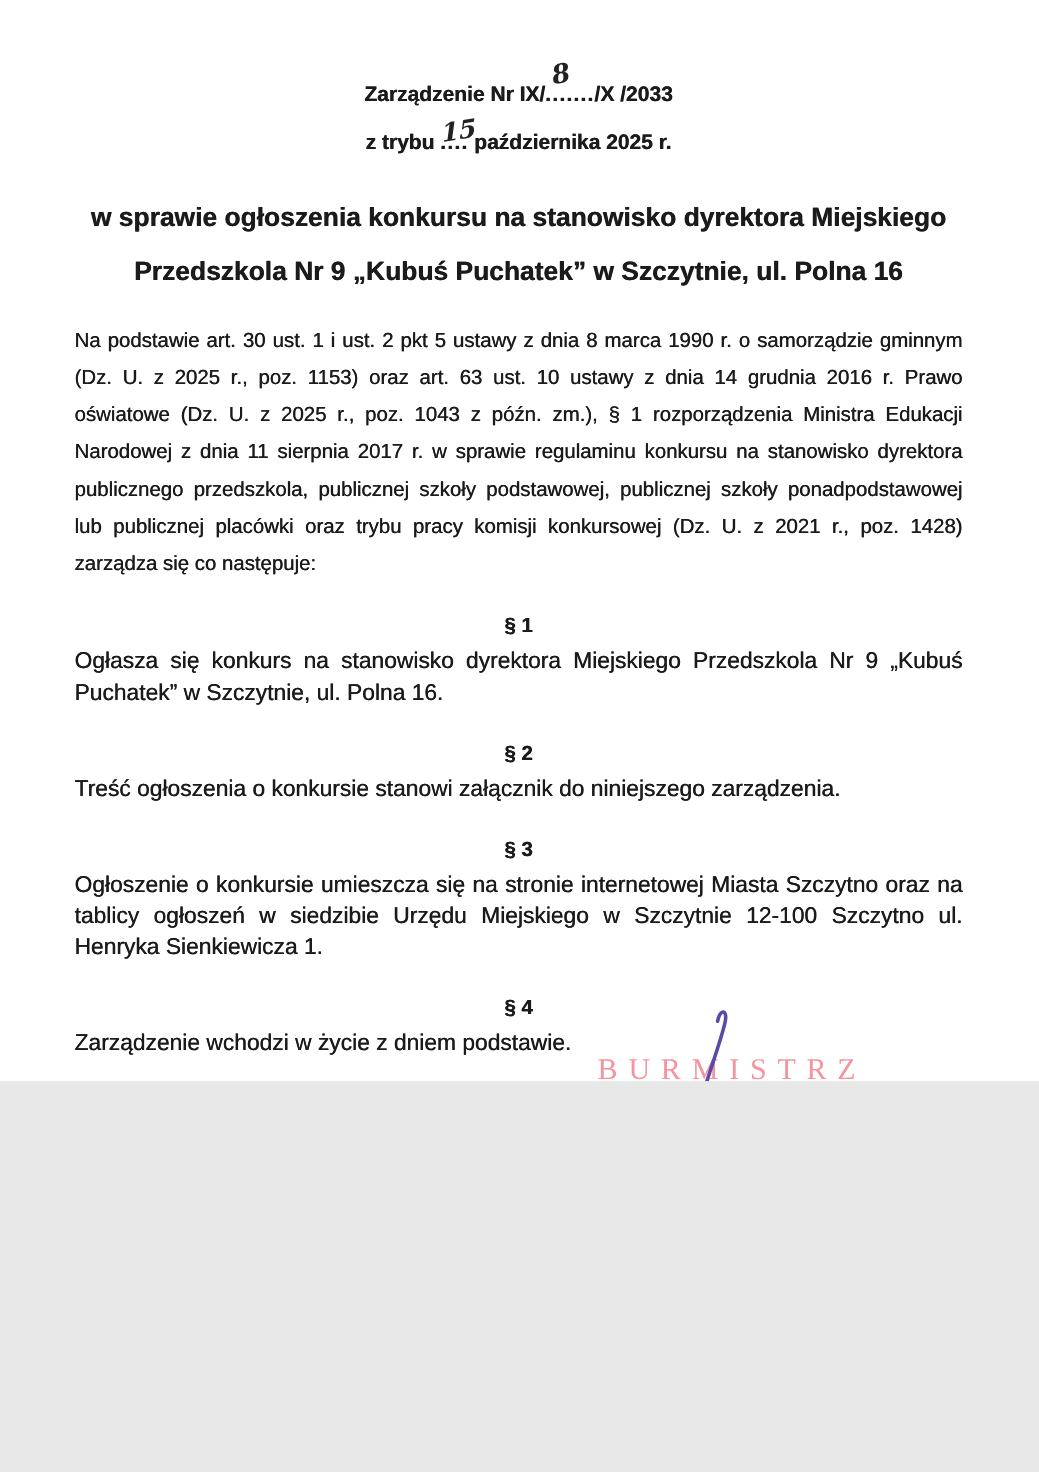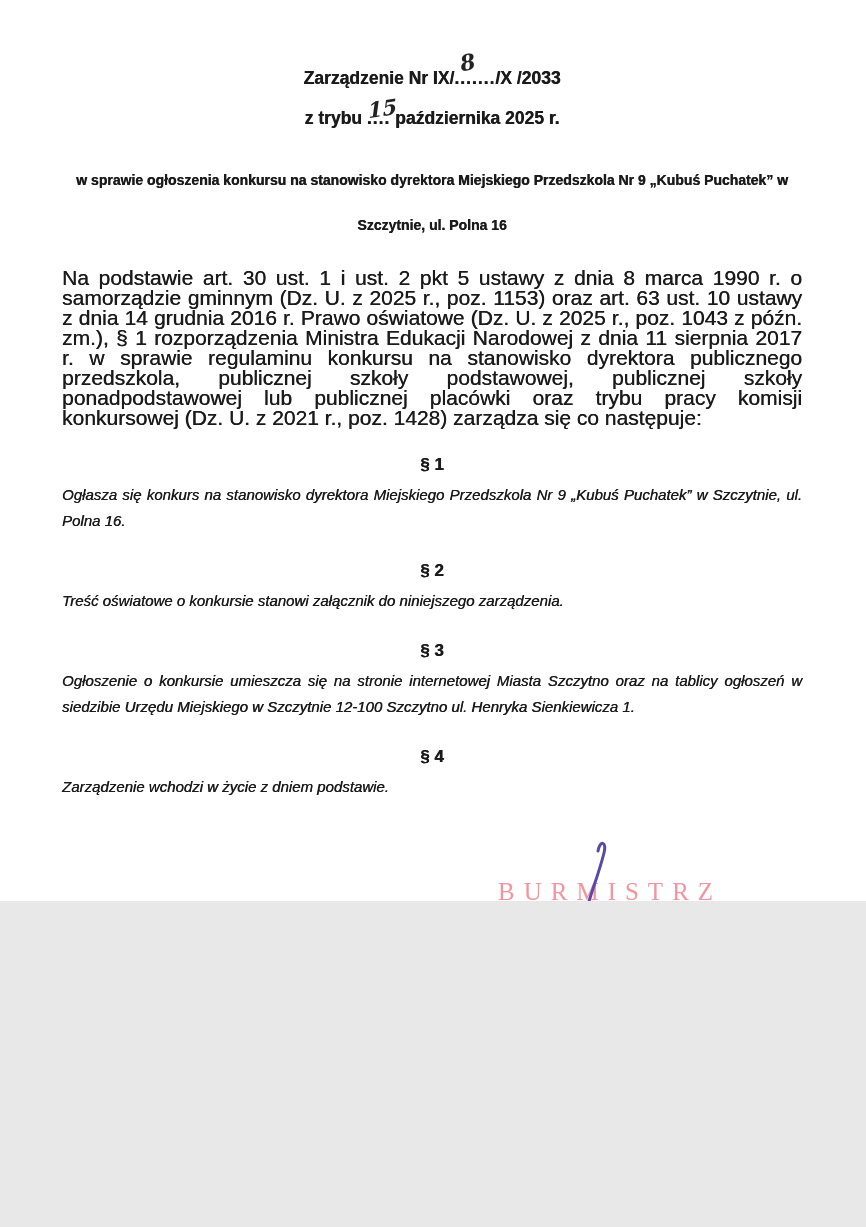--- a/index.html
+++ b/index.html
@@ -33,45 +33,44 @@
     text-shadow:none;
     white-space:nowrap;
   }
   .hw-8{ top:-16px; left:6px; font-size:22px; transform:rotate(-10deg); }
   .hw-15{ top:-9px; left:1px; font-size:21px; transform:rotate(-9deg) skewX(-6deg); }
 
   .subject{
     margin-top:20px;
     text-align:center;
     font-weight:bold;
-    font-size:14px;
+    font-size:22px;
     line-height:45px;
     text-shadow:0.4px 0 0 currentColor;
   }
 
   .preamble{
     margin-top:20px;
     text-align:justify;
-    font-size:21px;
-    line-height:20px;
+    font-size:17px;
+    line-height:31px;
   }
 
   .section{margin-top:27px;}
   .section-heading{
     text-align:center;
     font-weight:bold;
     font-size:17px;
     text-shadow:0.4px 0 0 currentColor;
     margin-bottom:7px;
   }
   .section-text{
     text-align:justify;
-    font-size:15px;
+    font-size:19px;
     line-height:26px;
-    font-style:italic;
   }
 
   .signature-block{
     position:absolute;
     left:498px; top:878px;
     width:220px;
     text-align:center;
   }
   .stamp-title{
     font-family:"Liberation Serif",serif;
@@ -113,21 +112,21 @@
 
     <div class="preamble scan-ink">Na podstawie art. 30 ust. 1 i ust. 2 pkt 5 ustawy z dnia 8 marca 1990 r. o samorządzie gminnym (Dz. U. z 2025 r., poz. 1153) oraz art. 63 ust. 10 ustawy z dnia 14 grudnia 2016 r. Prawo oświatowe (Dz. U. z 2025 r., poz. 1043 z późn. zm.), § 1 rozporządzenia Ministra Edukacji Narodowej z dnia 11 sierpnia 2017 r. w sprawie regulaminu konkursu na stanowisko dyrektora publicznego przedszkola, publicznej szkoły podstawowej, publicznej szkoły ponadpodstawowej lub publicznej placówki oraz trybu pracy komisji konkursowej (Dz. U. z 2021 r., poz. 1428) zarządza się co następuje:</div>
 
     <div class="section">
       <div class="section-heading">§ 1</div>
       <div class="section-text scan-ink">Ogłasza się konkurs na stanowisko dyrektora Miejskiego Przedszkola Nr 9 „Kubuś Puchatek” w Szczytnie, ul. Polna 16.</div>
     </div>
 
     <div class="section">
       <div class="section-heading">§ 2</div>
-      <div class="section-text scan-ink">Treść oświatowe o konkursie stanowi załącznik do niniejszego zarządzenia.</div>
+      <div class="section-text scan-ink">Treść ogłoszenia o konkursie stanowi załącznik do niniejszego zarządzenia.</div>
     </div>
 
     <div class="section">
       <div class="section-heading">§ 3</div>
       <div class="section-text scan-ink">Ogłoszenie o konkursie umieszcza się na stronie internetowej Miasta Szczytno oraz na tablicy ogłoszeń w siedzibie Urzędu Miejskiego w Szczytnie 12-100 Szczytno ul. Henryka Sienkiewicza 1.</div>
     </div>
 
     <div class="section">
       <div class="section-heading">§ 4</div>
       <div class="section-text scan-ink">Zarządzenie wchodzi w życie z dniem podstawie.</div>

